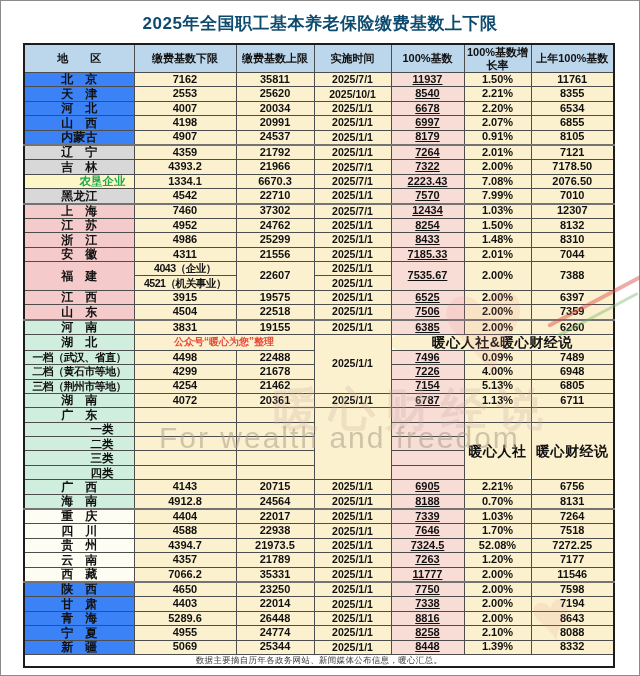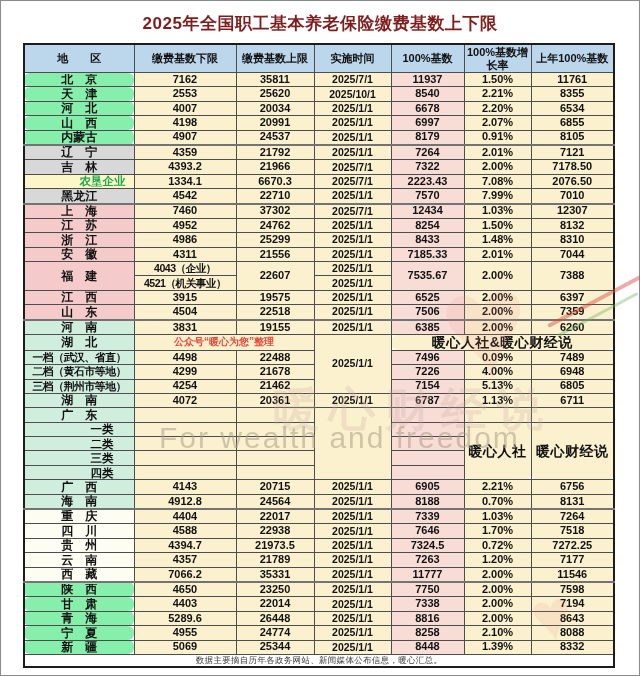--- a/index.html
+++ b/index.html
@@ -16,21 +16,21 @@
     border:1px solid #8a8a8a;
     box-sizing:border-box;
   }
   .title{
     text-align:center;
     font-size:17px;
     font-weight:800;
     letter-spacing:.5px;
     padding-top:11px;
     height:31px;
-    color:#7f1d1d;
+    color:#0c4a6e;
   }
   table.base{
     border-collapse:collapse;
     table-layout:fixed;
     width:590px;
     margin-left:22px;
     border:2px solid #1c1c1c;
   }
   th,td{
     border:1px solid #4d4d4d;
@@ -45,23 +45,23 @@
     white-space:nowrap;
   }
   thead th{
     background:#bcd6ec;
     height:27px;
     font-size:11px;
     white-space:normal;
     line-height:1.15;
   }
   td{background:#fcf1cf;}
-  td.pk{background:#f8dcd6;}
+  td.pk{background:#f8dcd6;text-decoration:underline;}
   td.rg{font-size:12px;}
-  td.y{background:#86efac;border-radius:6px;}
+  td.y{background:#3b82f6;}
   td.g{background:#d8d8d8;}
   td.p{background:#f4cbca;}
   td.m{background:#cfeedd;}
   td.w{background:#fdfdf3;margin-left:9px;}
   td.farm{background:#fdf6c9;color:#1fa94f;text-align:right;padding-right:8px;font-size:11.5px;}
   td.tier{font-size:10.8px;letter-spacing:-0.4px;}
   td.cls{text-align:right;padding-right:20px;font-size:11.5px;}
   td.dt{font-size:10.5px;}
   td.red{color:#e8483a;font-size:10px;letter-spacing:0;}
   td.note{font-size:14px;letter-spacing:.5px;border-radius:7px;}
@@ -389,21 +389,21 @@
           <td class="pk">7646</td>
           <td>1.70%</td>
           <td>7518</td>
         </tr>
         <tr>
           <td class="rg w">贵　州</td>
           <td>4394.7</td>
           <td>21973.5</td>
           <td class="dt">2025/1/1</td>
           <td class="pk">7324.5</td>
-          <td>0.72%</td>
+          <td>52.08%</td>
           <td>7272.25</td>
         </tr>
         <tr>
           <td class="rg w">云　南</td>
           <td>4357</td>
           <td>21789</td>
           <td class="dt">2025/1/1</td>
           <td class="pk">7263</td>
           <td>1.20%</td>
           <td>7177</td>

